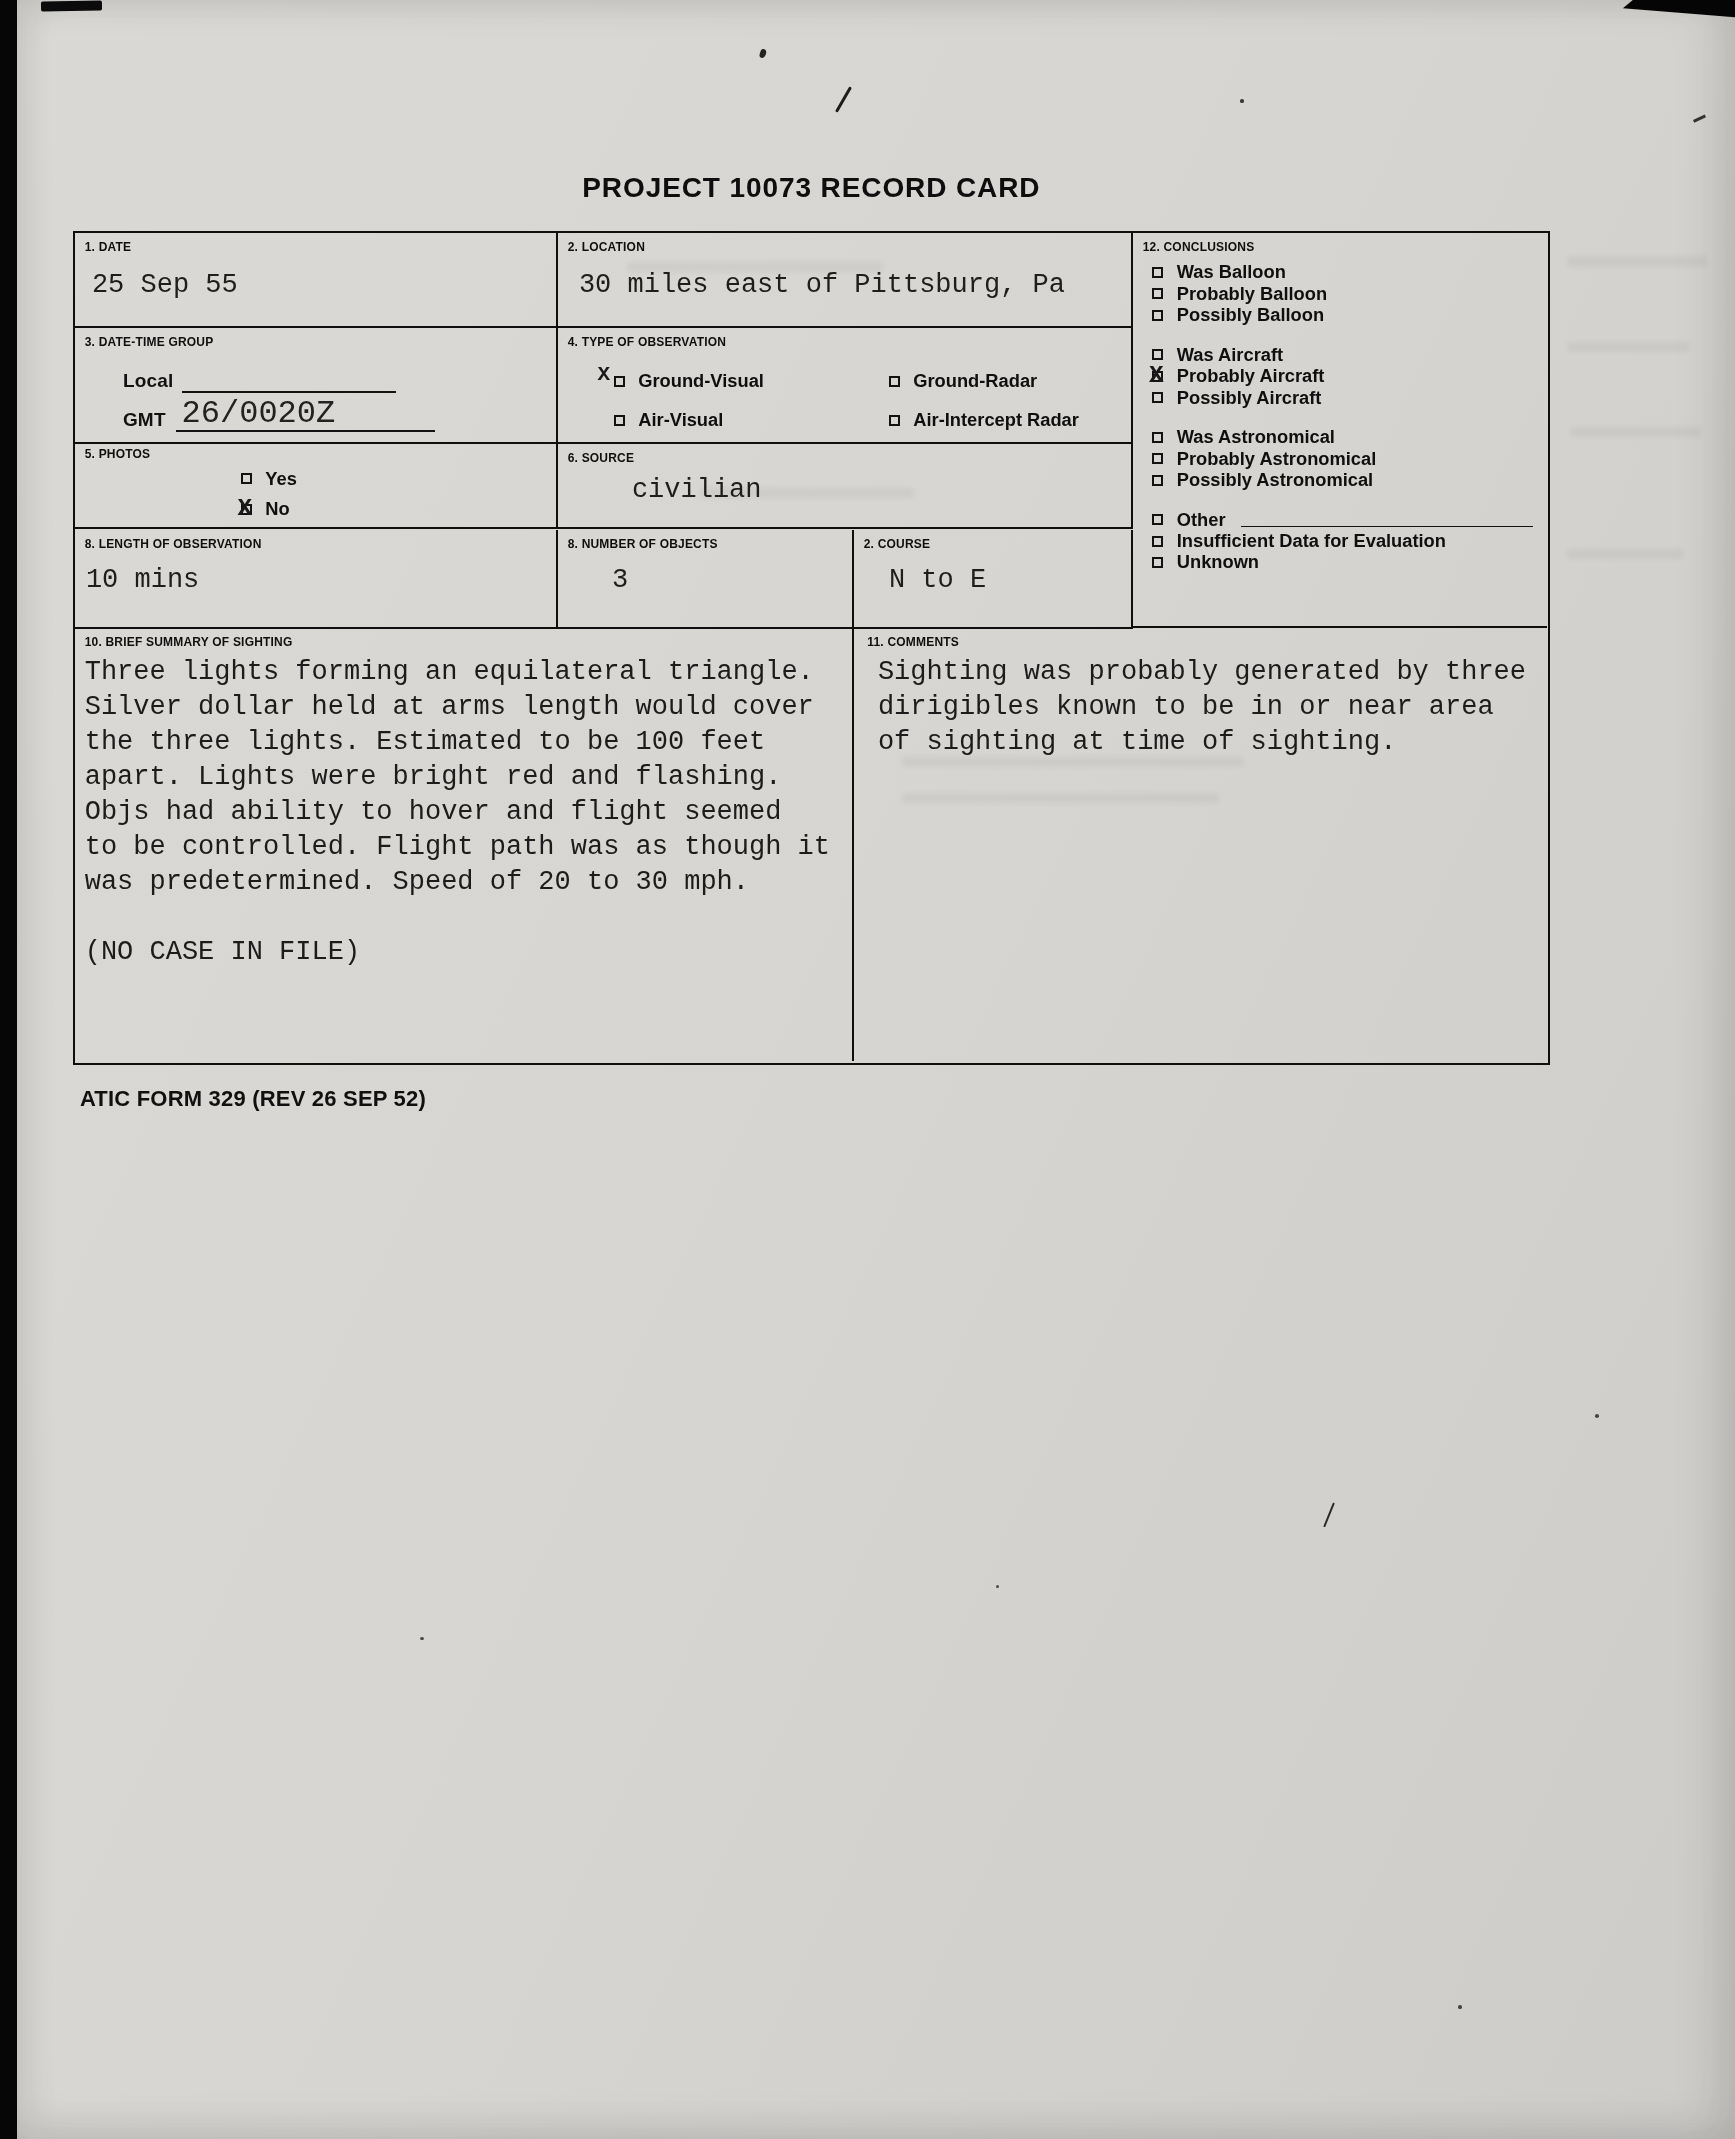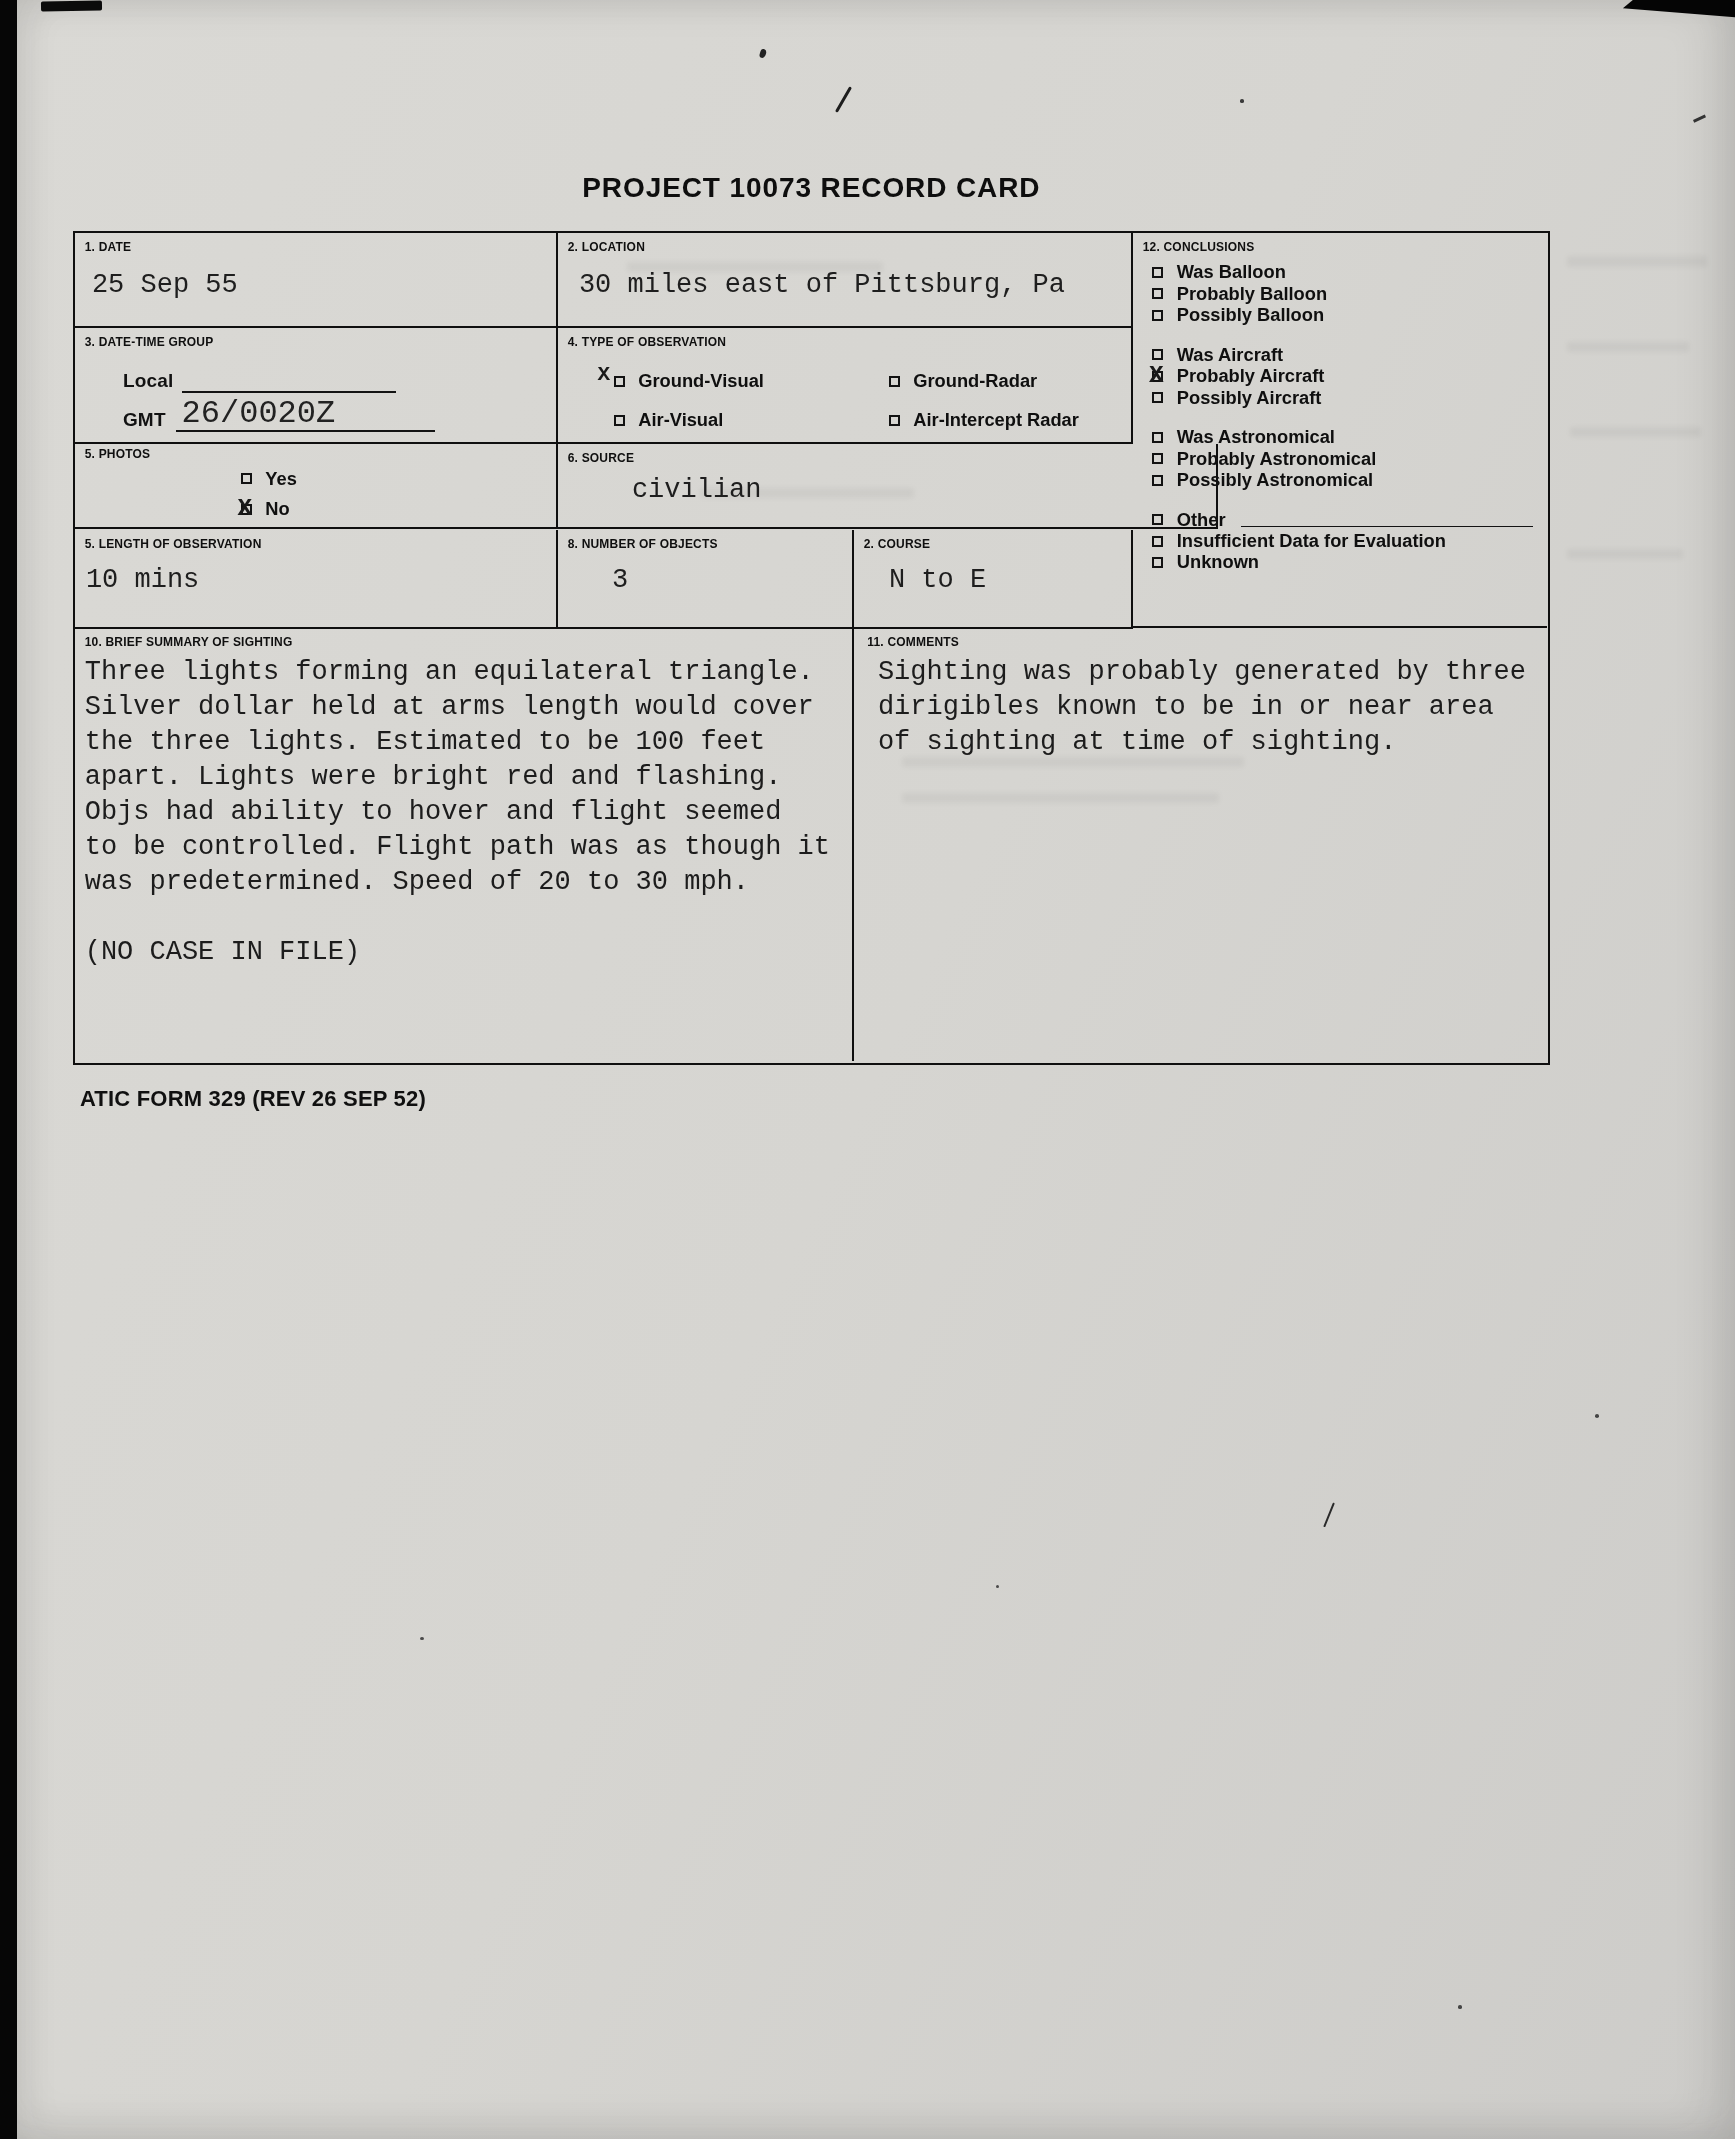--- a/index.html
+++ b/index.html
@@ -206,27 +206,27 @@
           <span class="cb"></span>
           <span>Yes</span>
         </div>
         <div class="opt" data-checked="true">
           <span class="cb"></span>
           <span>No</span>
         </div>
       </div>
     </div>
 
-    <div class="cell br bb" style="left:483px;top:211px;width:660px;height:85px">
+    <div class="cell br bb" style="left:483px;top:211px;width:575px;height:85px">
       <div class="cell-label">6. SOURCE</div>
       <div class="typed val-source">civilian</div>
     </div>
 
     <div class="cell br bb" style="left:0;top:297px;width:483px;height:99px">
-      <div class="cell-label">5. LENGTH OF OBSERVATION</div>
+      <div class="cell-label">8. LENGTH OF OBSERVATION</div>
       <div class="typed val-length">10 mins</div>
     </div>
 
     <div class="cell br bb" style="left:483px;top:297px;width:296px;height:99px">
       <div class="cell-label">8. NUMBER OF OBJECTS</div>
       <div class="typed val-number">3</div>
     </div>
 
     <div class="cell br bb" style="left:779px;top:297px;width:279px;height:99px">
       <div class="cell-label">2. COURSE</div>

